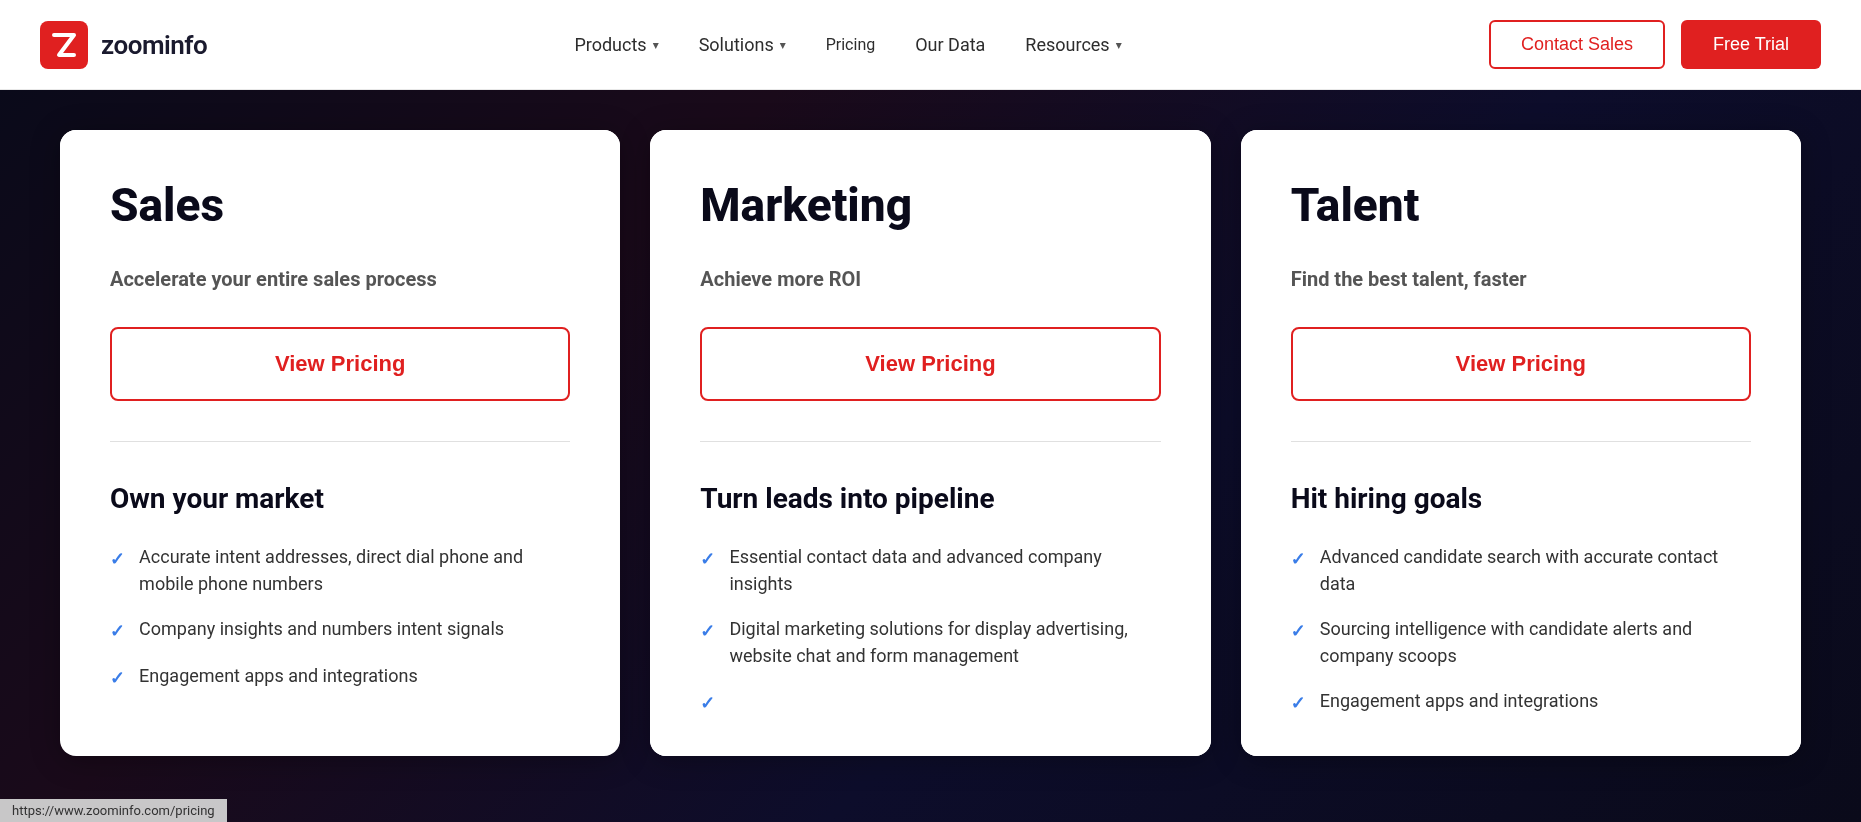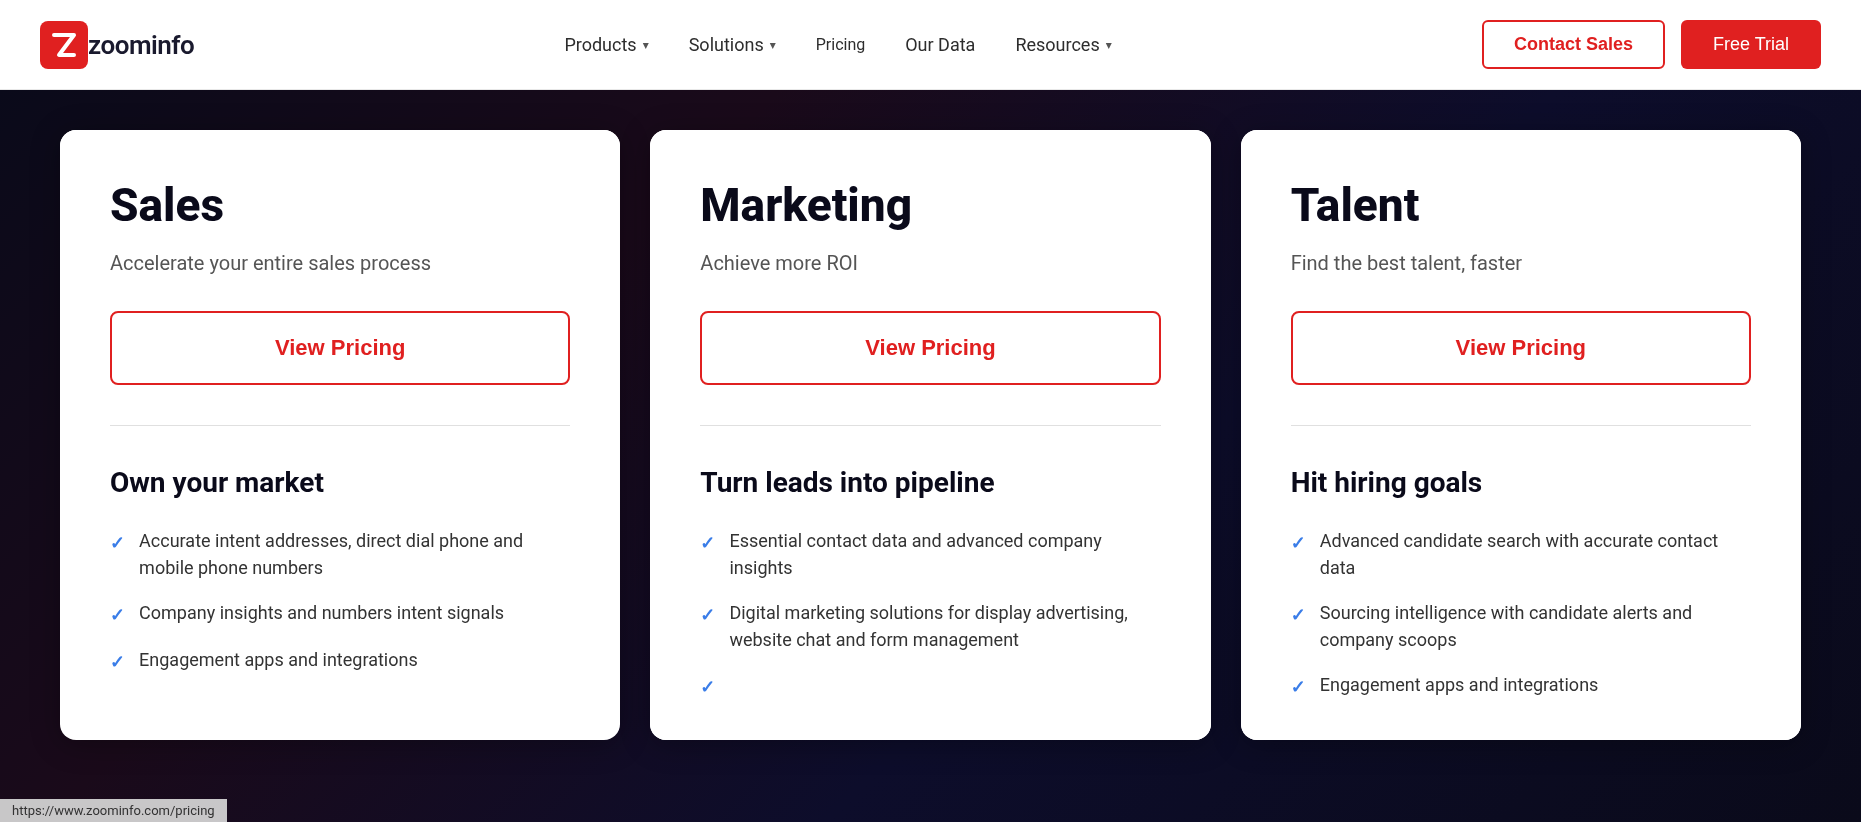--- a/index.html
+++ b/index.html
@@ -13,21 +13,21 @@
       align-items: center;
       justify-content: space-between;
       padding: 0 40px;
       border-bottom: 1px solid #e8e8e8;
       position: relative;
       z-index: 10;
     }
     .logo-area {
       display: flex;
       align-items: center;
-      gap: 0;
+      gap: 13px;
     }
     .logo-icon {
       width: 48px;
       height: 48px;
       background: #e02020;
       border-radius: 8px;
       display: flex;
       align-items: center;
       justify-content: center;
     }
@@ -70,21 +70,21 @@
       align-items: center;
       gap: 16px;
     }
     .btn-contact {
       padding: 12px 30px;
       border: 2px solid #e02020;
       border-radius: 6px;
       background: #fff;
       color: #e02020;
       font-size: 18px;
-      font-weight: 700;
+      font-weight: 400;
       cursor: pointer;
     }
     .btn-trial {
       padding: 14px 32px;
       border: none;
       border-radius: 6px;
       background: #e02020;
       color: #fff;
       font-size: 18px;
       font-weight: 400;
@@ -117,29 +117,29 @@
 
     .card-top {
       padding: 50px 50px 40px 50px;
       background: #ffffff;
     }
 
     .card-title {
       font-size: 46px;
       font-weight: 800;
       color: #0a0a1a;
-      margin-bottom: 20px;
+      margin-bottom: 36px;
       line-height: 1.1;
     }
 
     .card-subtitle {
       font-size: 20px;
       color: #555;
       margin-bottom: 36px;
-      font-weight: 400;
+      font-weight: 700;
     }
 
     .btn-view-pricing {
       display: block;
       width: 100%;
       padding: 22px;
       border: 2px solid #e02020;
       border-radius: 8px;
       background: #fff;
       color: #e02020;

